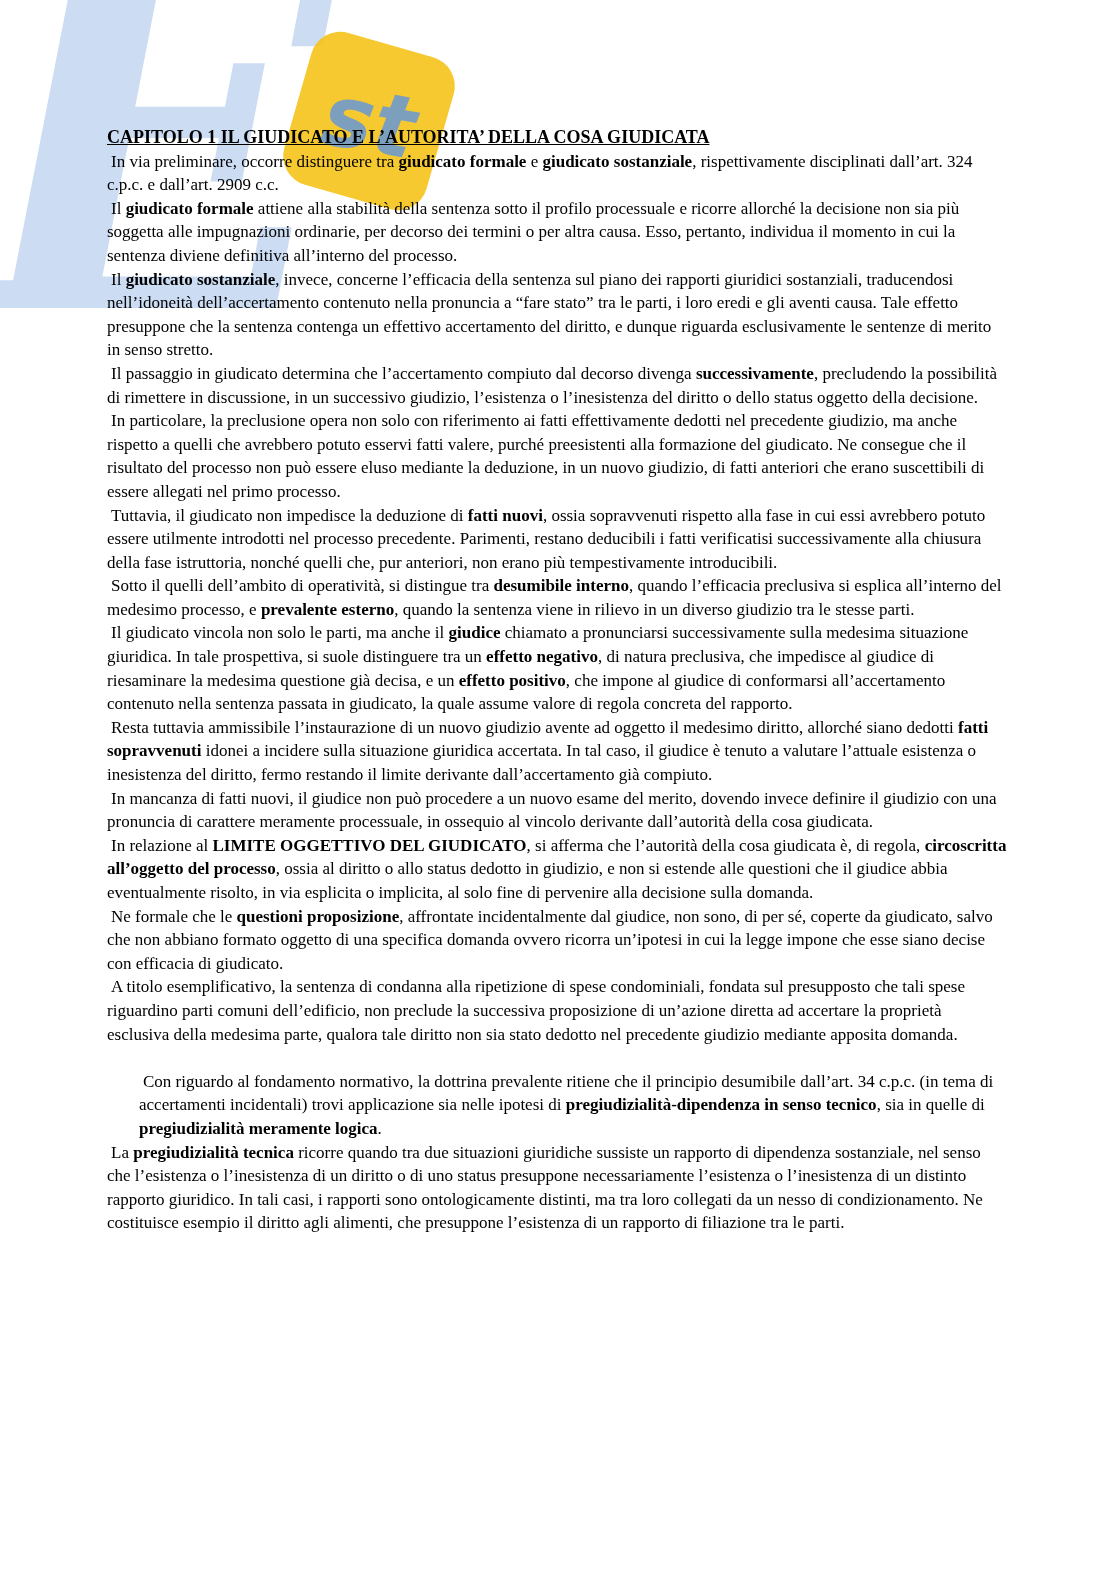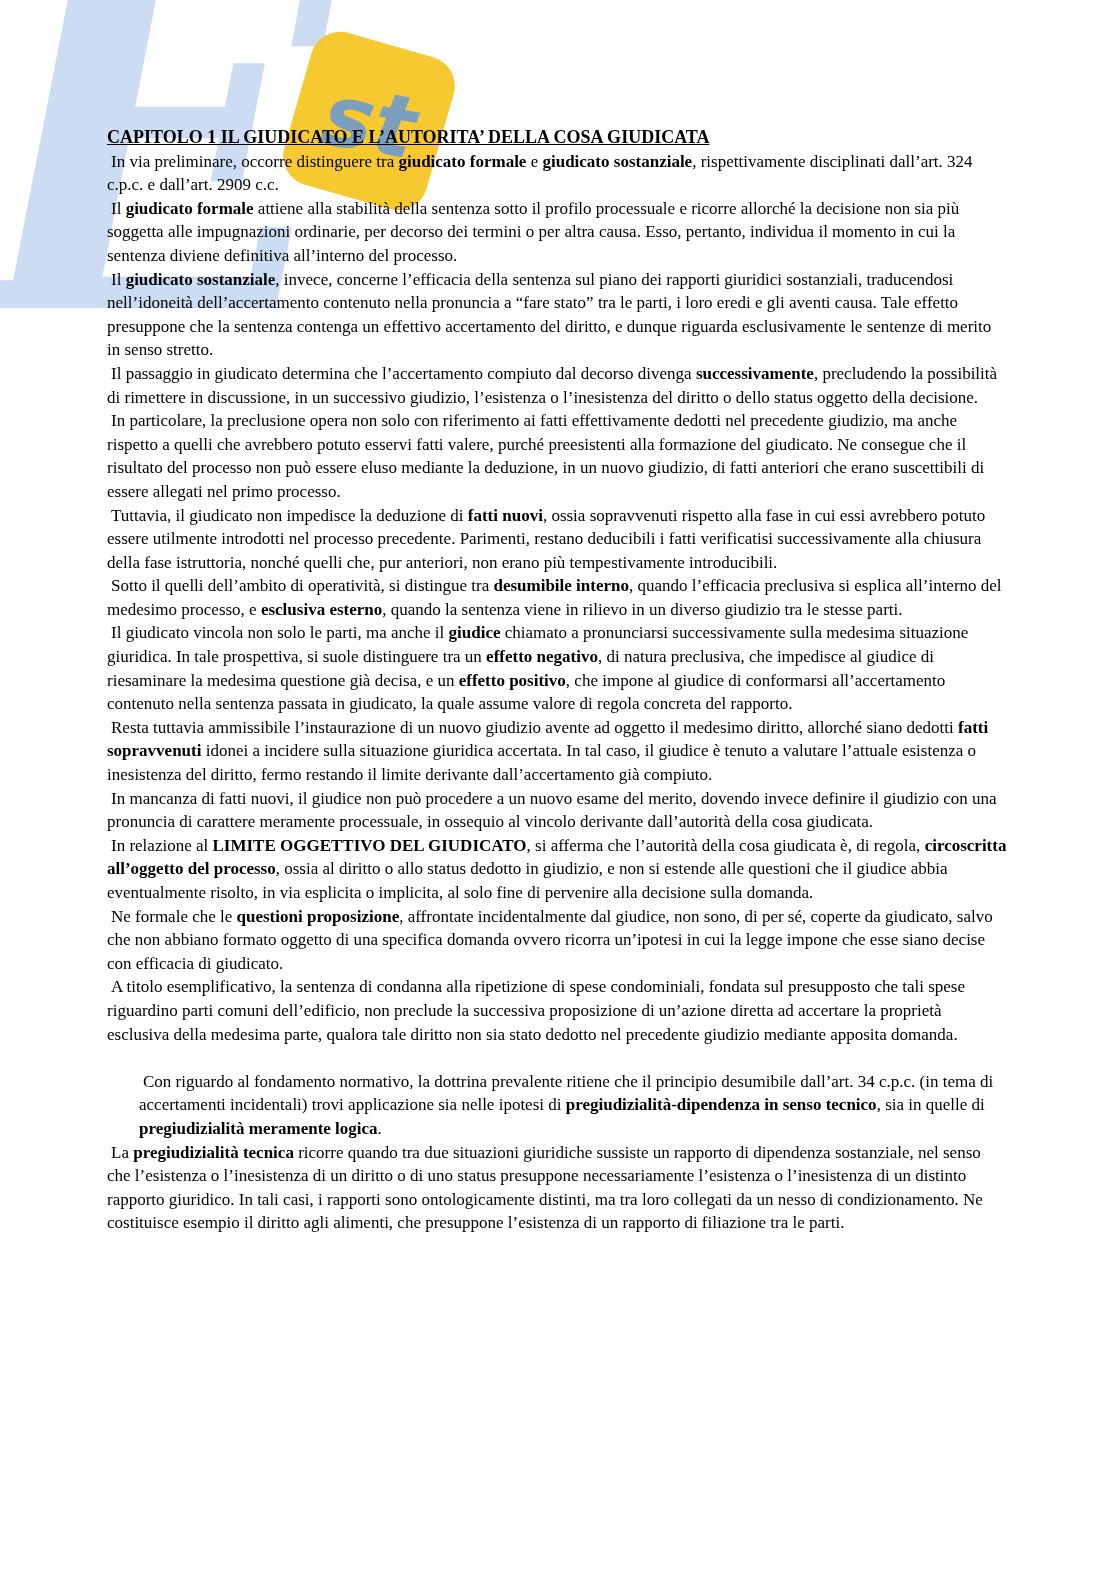--- a/index.html
+++ b/index.html
@@ -90,21 +90,21 @@
 
 <div class="page-content">
   <div class="doc-title">CAPITOLO 1 IL GIUDICATO E L’AUTORITA’ DELLA COSA GIUDICATA</div>
   <div>
       <p class="para"><span>In via preliminare, occorre distinguere tra </span><span class="seg-b">giudicato formale</span><span> e </span><span class="seg-b">giudicato sostanziale</span><span>, rispettivamente disciplinati dall’art. 324 c.p.c. e dall’art. 2909 c.c.</span></p>
       <p class="para"><span>Il </span><span class="seg-b">giudicato formale</span><span> attiene alla stabilità della sentenza sotto il profilo processuale e ricorre allorché la decisione non sia più soggetta alle impugnazioni ordinarie, per decorso dei termini o per altra causa. Esso, pertanto, individua il momento in cui la sentenza diviene definitiva all’interno del processo.</span></p>
       <p class="para"><span>Il </span><span class="seg-b">giudicato sostanziale</span><span>, invece, concerne l’efficacia della sentenza sul piano dei rapporti giuridici sostanziali, traducendosi </span><span class="seg-u">nell’idoneità dell’accertamento contenuto nella pronuncia a “fare stato”</span><span> tra le parti, i loro eredi e gli aventi causa. Tale effetto presuppone che la sentenza contenga un effettivo accertamento del diritto, e dunque riguarda esclusivamente le </span><span class="seg-u">sentenze di merito in senso stretto</span><span>.</span></p>
       <p class="para"><span>Il passaggio in giudicato determina che l’accertamento compiuto dal decorso divenga </span><span class="seg-b">successivamente</span><span>, precludendo la possibilità di rimettere in discussione, in un successivo giudizio, l’esistenza o l’inesistenza del diritto o dello status oggetto della decisione.</span></p>
       <p class="para"><span>In particolare, la preclusione opera non solo con riferimento ai fatti effettivamente dedotti nel precedente giudizio, ma anche rispetto a </span><span class="seg-u">quelli che avrebbero potuto esservi fatti valere</span><span>, purché preesistenti alla formazione del giudicato. Ne consegue che il risultato del processo non può essere eluso mediante la deduzione, in un nuovo giudizio, di fatti anteriori che erano suscettibili di essere allegati nel primo processo.</span></p>
       <p class="para"><span>Tuttavia, il giudicato non impedisce la deduzione di </span><span class="seg-b">fatti nuovi</span><span>, ossia </span><span class="seg-u">sopravvenuti</span><span> rispetto alla fase in cui essi avrebbero potuto essere utilmente introdotti nel processo precedente. Parimenti, restano deducibili i fatti verificatisi successivamente alla chiusura della fase istruttoria, nonché quelli che, pur anteriori, non erano più tempestivamente introducibili.</span></p>
-      <p class="para"><span>Sotto il quelli dell’ambito di operatività, si distingue tra </span><span class="seg-b">desumibile interno</span><span>, quando l’efficacia preclusiva si esplica all’interno del medesimo processo, e </span><span class="seg-b">esclusiva esterno</span><span>, quando la sentenza viene in rilievo in un diverso giudizio tra le stesse parti.</span></p>
+      <p class="para"><span>Sotto il quelli dell’ambito di operatività, si distingue tra </span><span class="seg-b">desumibile interno</span><span>, quando l’efficacia preclusiva si esplica all’interno del medesimo processo, e </span><span class="seg-b">prevalente esterno</span><span>, quando la sentenza viene in rilievo in un diverso giudizio tra le stesse parti.</span></p>
       <p class="para"><span>Il giudicato vincola non solo le parti, ma anche il </span><span class="seg-b">giudice</span><span> chiamato a pronunciarsi successivamente sulla medesima situazione giuridica. In tale prospettiva, si suole distinguere tra un </span><span class="seg-b">effetto negativo</span><span>, di natura preclusiva, che impedisce al giudice di riesaminare la medesima questione già decisa, e un </span><span class="seg-b">effetto positivo</span><span>, che impone al giudice di conformarsi all’accertamento contenuto nella sentenza passata in giudicato, la quale assume valore di regola concreta del rapporto.</span></p>
       <p class="para"><span>Resta tuttavia ammissibile </span><span class="seg-u">l’instaurazione di un nuovo giudizio avente ad oggetto il medesimo diritto,</span><span> allorché siano dedotti </span><span class="seg-b">fatti sopravvenuti</span><span> idonei a incidere sulla situazione giuridica accertata. In tal caso, il giudice è tenuto a valutare l’attuale esistenza o inesistenza del diritto, fermo restando il limite derivante dall’accertamento già compiuto.</span></p>
       <p class="para"><span>In mancanza di fatti nuovi, il giudice non può procedere a un nuovo esame del merito, dovendo invece definire il giudizio con una pronuncia di carattere meramente processuale, in ossequio al vincolo derivante dall’autorità della cosa giudicata.</span></p>
       <p class="para"><span>In relazione al </span><span class="seg-b">LIMITE OGGETTIVO DEL GIUDICATO</span><span>, si afferma che l’autorità della cosa giudicata è, di regola, </span><span class="seg-b">circoscritta all’oggetto del processo</span><span>, ossia al diritto o allo status dedotto in giudizio, e non si estende alle questioni che il giudice abbia eventualmente risolto, in via esplicita o implicita, al solo fine di pervenire alla decisione sulla domanda.</span></p>
       <p class="para"><span>Ne formale che le </span><span class="seg-b">questioni proposizione</span><span>, affrontate incidentalmente dal giudice, non sono, di per sé, coperte da giudicato, salvo che non abbiano formato oggetto di una specifica domanda ovvero ricorra un’ipotesi in cui la legge impone che esse siano decise con efficacia di giudicato.</span></p>
       <p class="para"><span>A titolo esemplificativo, la sentenza di condanna alla ripetizione di spese condominiali, fondata sul presupposto che tali spese riguardino parti comuni dell’edificio, non preclude la successiva proposizione di un’azione diretta ad accertare la proprietà esclusiva della medesima parte, qualora tale diritto non sia stato dedotto nel precedente giudizio mediante apposita domanda.</span></p>
       <p class="para gap-before"><span>Con riguardo al fondamento normativo, la dottrina prevalente ritiene che il principio desumibile dall’art. 34 c.p.c. (in tema di accertamenti incidentali) trovi applicazione sia nelle ipotesi di </span><span class="seg-b">pregiudizialità-dipendenza in senso tecnico</span><span>, sia in quelle di </span><span class="seg-b">pregiudizialità meramente logica</span><span>.</span></p>
       <p class="para"><span>La </span><span class="seg-b">pregiudizialità tecnica</span><span> ricorre quando tra due situazioni giuridiche sussiste un rapporto di dipendenza sostanziale, nel senso che l’esistenza o l’inesistenza di un diritto o di uno status presuppone necessariamente l’esistenza o l’inesistenza di un distinto rapporto giuridico. In tali casi, i rapporti sono ontologicamente distinti, ma </span><span class="seg-u">tra loro collegati da un nesso di condizionamento.</span><span> Ne costituisce esempio il diritto agli alimenti, che presuppone l’esistenza di un rapporto di filiazione tra le parti.</span></p>
     </div>
 </div>

